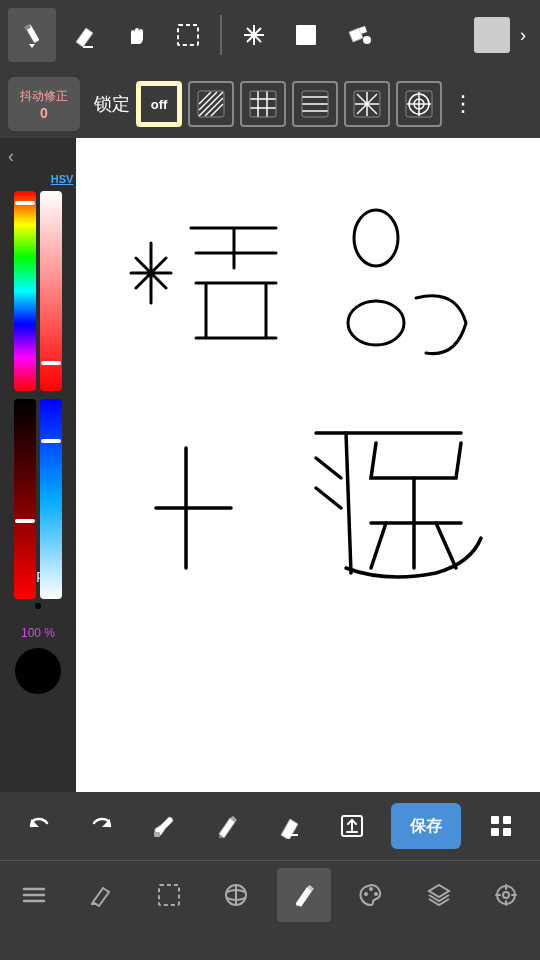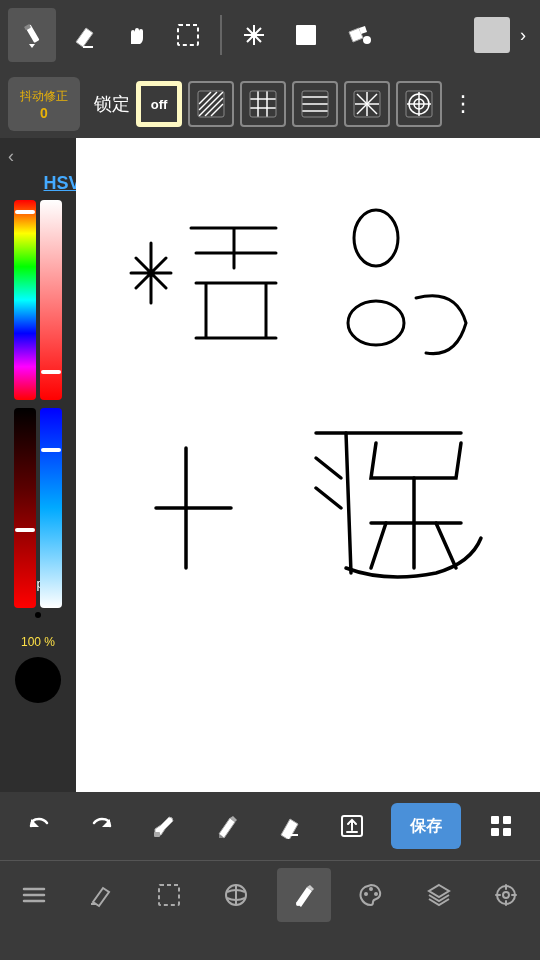--- a/index.html
+++ b/index.html
@@ -68,21 +68,21 @@
     }
     #stabilizer-btn {
       display: flex;
       flex-direction: column;
       align-items: center;
       justify-content: center;
       background: #555;
       border-radius: 6px;
       width: 72px;
       height: 54px;
-      color: #eab308;
+      color: #fca5a5;
       font-size: 13px;
       cursor: pointer;
     }
     #stabilizer-btn .label { font-size: 12px; }
     #stabilizer-btn .value { font-size: 14px; font-weight: bold; }
     #lock-label {
       color: white;
       font-size: 18px;
       margin-left: 8px;
     }
@@ -129,21 +129,21 @@
     #collapse-btn {
       color: #aaa;
       font-size: 18px;
       cursor: pointer;
       margin-bottom: 6px;
       align-self: flex-start;
       padding-left: 8px;
     }
     #hsv-label {
       color: #4af;
-      font-size: 18px;
+      font-size: 11px;
       font-weight: bold;
       cursor: pointer;
       margin-bottom: 6px;
       text-decoration: underline;
       margin-left: 48px;
     }
     #color-sliders {
       display: flex;
       flex-direction: row;
       gap: 4px;
@@ -191,21 +191,21 @@
       justify-content: center;
       height: 40px;
     }
     #brush-dot {
       width: 6px;
       height: 6px;
       border-radius: 50%;
       background: black;
     }
     #opacity-label {
-      color: #fde047;
+      color: #d946ef;
       font-size: 12px;
       margin-bottom: 4px;
     }
     #color-swatch {
       width: 46px;
       height: 46px;
       border-radius: 50%;
       background: black;
       margin-top: 4px;
       cursor: pointer;

